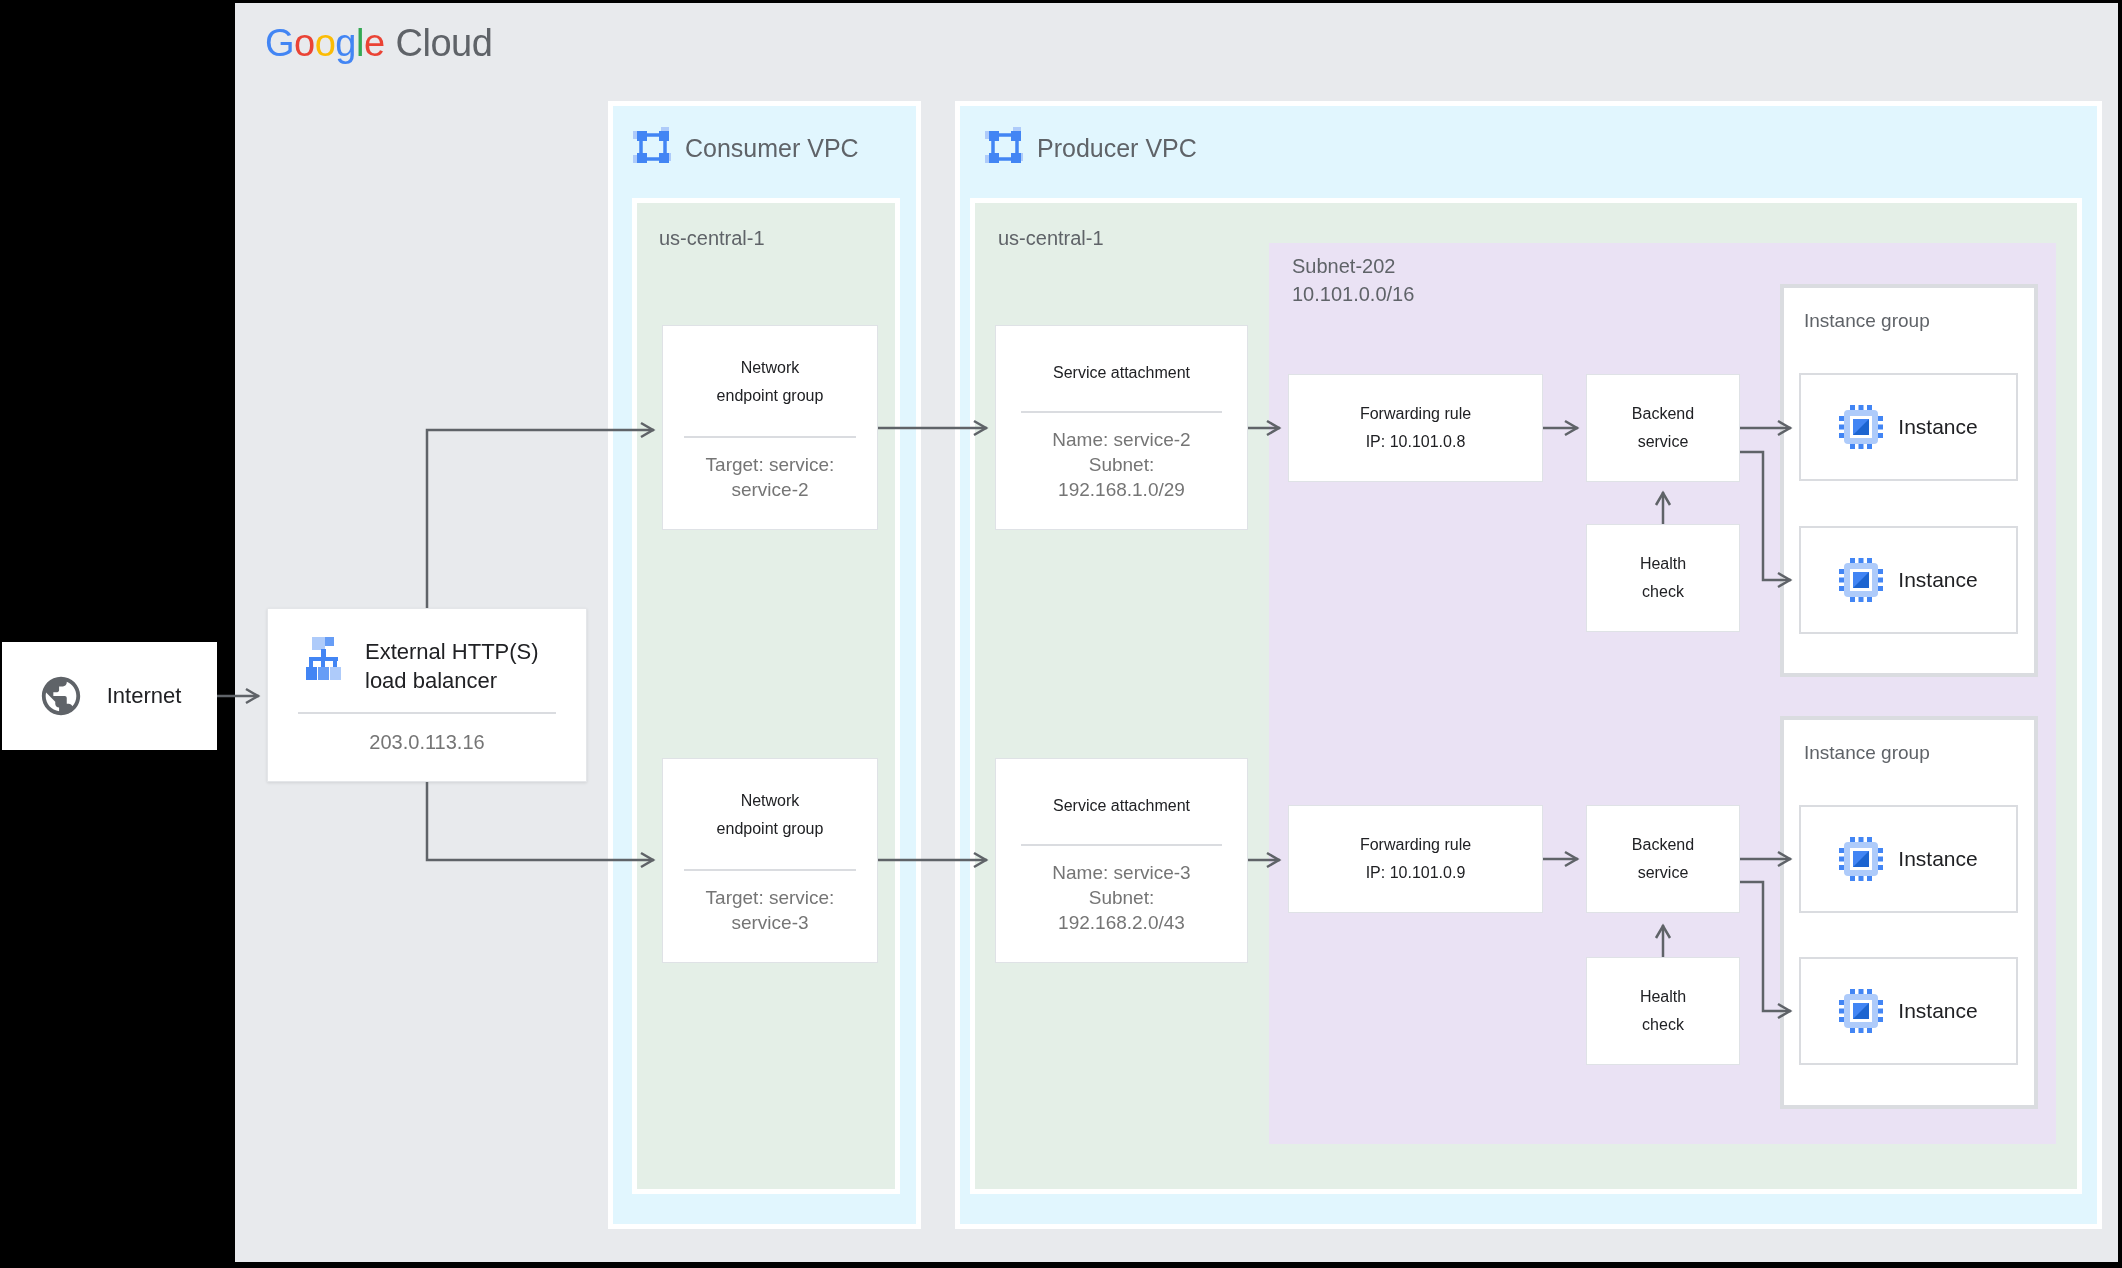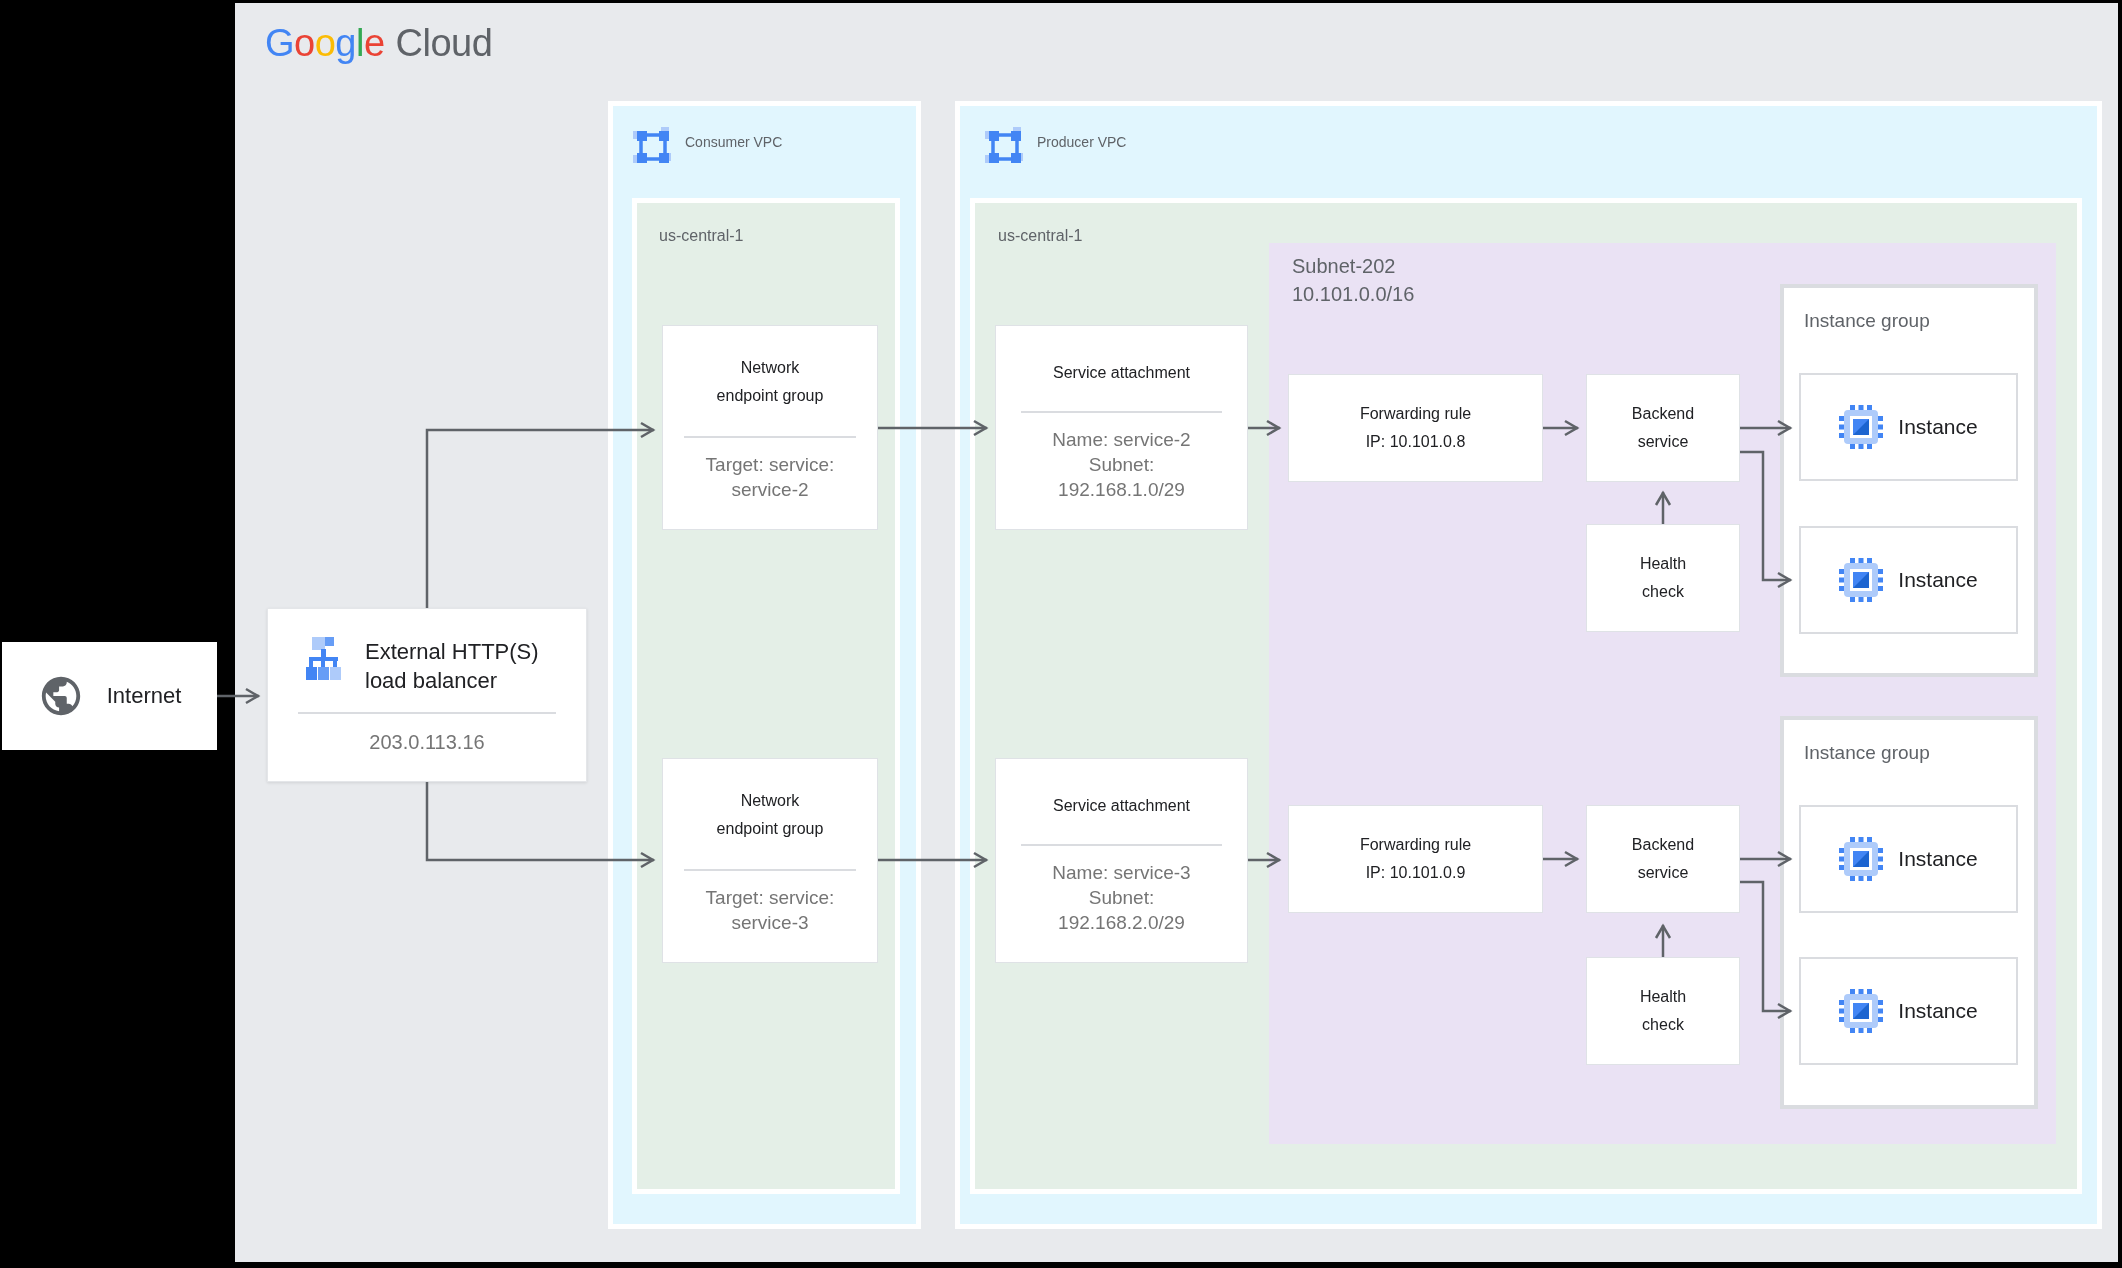--- a/index.html
+++ b/index.html
@@ -7,22 +7,22 @@
   #canvas{position:relative;width:2122px;height:1268px;background:#000;overflow:hidden;}
   .abs{position:absolute;}
   .panel{position:absolute;left:235px;top:3px;width:1883px;height:1259px;background:#E8EAED;}
   .logo{position:absolute;left:265px;top:22px;font-size:38px;font-weight:500;letter-spacing:-0.5px;display:flex;}
   .logo .l-b{color:#4285F4}.logo .l-r{color:#EA4335}.logo .l-y{color:#FBBC05}.logo .l-g{color:#34A853}
   .logo .cloud{color:#5F6368;margin-left:11px;}
   .vpc{position:absolute;background:#E1F6FE;border:5px solid #fff;box-sizing:border-box;}
   .region{position:absolute;background:#E4EFE7;border:5px solid #fff;box-sizing:border-box;}
   .subnet{position:absolute;background:#EAE2F4;}
   .vpc-label,.region-label,.subnet-label,.ig-label{position:absolute;color:#5F6368;}
-  .vpc-label{font-size:14px;text-align:center;}
-  .region-label{font-size:16px;}
+  .vpc-label{font-size:25px;text-align:center;}
+  .region-label{font-size:20px;}
   .subnet-label{font-size:20px;line-height:28px;}
   .ig-label{font-size:19px;}
   .node{position:absolute;background:#fff;border:1px solid #DFE2E6;box-sizing:border-box;
         display:flex;flex-direction:column;align-items:center;justify-content:center;text-align:center;}
   .title{font-size:16px;line-height:28px;color:#202124;}
   .sub{font-size:19px;line-height:25px;color:#757575;}
   .divider{width:80%;border-top:2px solid #DADCE0;height:0;}
   .neg .divider{margin:26px 0 14px 0;}
   .sa .title{margin-top:6px;}
   .sa .divider{margin:24px 0 14px 0;}
@@ -185,21 +185,21 @@
       <div>Subnet:</div>
       <div>192.168.1.0/29</div>
     </div>
   </div>
   <div class="node sa" style="left:995px;top:758px;width:253px;height:205px;">
     <div class="title">Service attachment</div>
     <div class="divider"></div>
     <div class="sub">
       <div>Name: service-3</div>
       <div>Subnet:</div>
-      <div>192.168.2.0/29</div>
+      <div>192.168.2.0/43</div>
     </div>
   </div>
 
   <div class="node" style="left:1288px;top:374px;width:255px;height:108px;">
     <div class="title">
       <div>Forwarding rule</div>
       <div>IP: 10.101.0.8</div>
     </div>
   </div>
   <div class="node" style="left:1586px;top:374px;width:154px;height:108px;">

